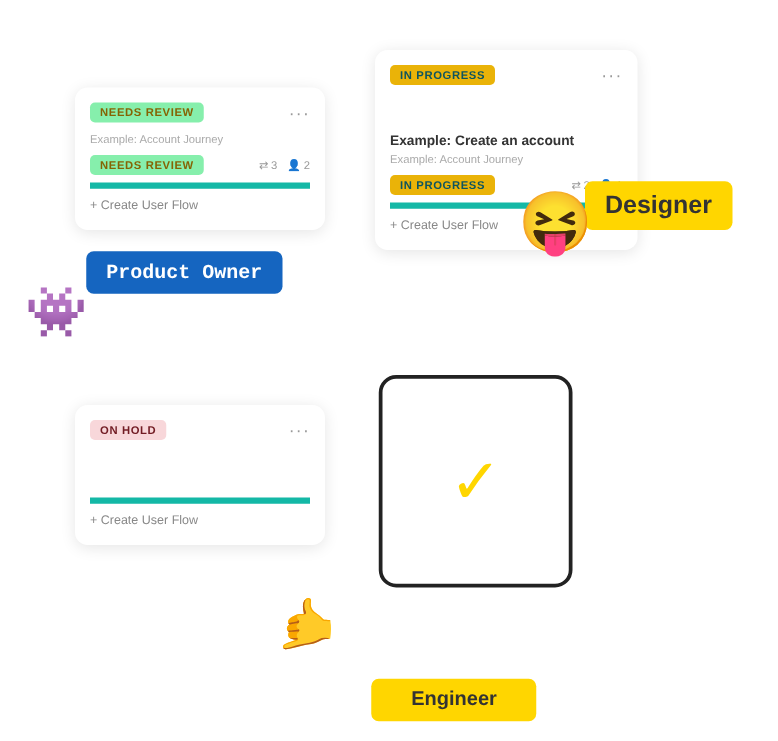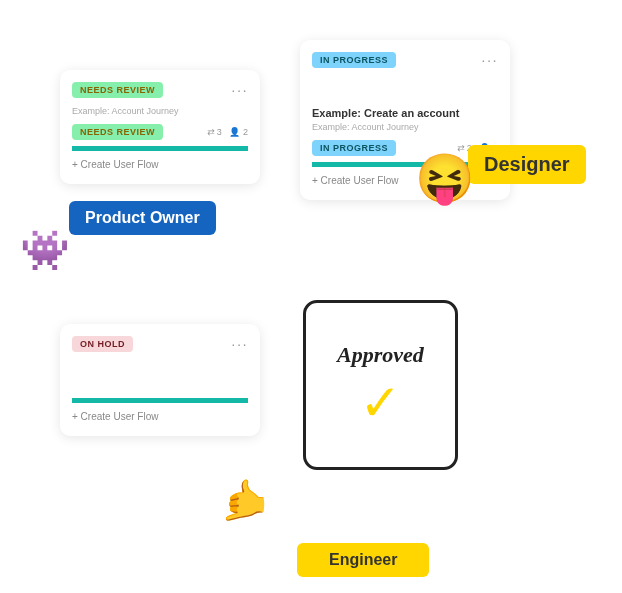--- a/index.html
+++ b/index.html
@@ -55,21 +55,21 @@
       font-size: 9px;
       font-weight: 700;
       letter-spacing: 0.5px;
       text-transform: uppercase;
     }
     .badge-needs-review {
       background: #86efac;
       color: #856404;
     }
     .badge-in-progress {
-      background: #7dd3fc;
+      background: #eab308;
       color: #0C5460;
     }
     .badge-on-hold {
       background: #F8D7DA;
       color: #721C24;
     }
 
     .card-header {
       display: flex;
       justify-content: space-between;
@@ -129,20 +129,21 @@
     .label-product-owner {
       position: absolute;
       left: 69px;
       top: 201px;
       background: #1565C0;
       color: #fff;
       font-size: 16px;
       font-weight: 700;
       padding: 8px 16px;
       border-radius: 6px;
+      font-family: Liberation Mono, monospace;
     }
 
     .label-designer {
       position: absolute;
       left: 468px;
       top: 145px;
       background: #FFD600;
       color: #333;
       font-size: 20px;
       font-weight: 700;
@@ -269,21 +270,20 @@
     <div class="create-flow">+ Create User Flow</div>
   </div>
 
   <div class="label-product-owner">Product Owner</div>
 
   <div class="label-designer">Designer</div>
 
   <div class="label-engineer">Engineer</div>
 
   <div class="approved-box">
-    <div class="approved-text">Approved</div>
     <div class="checkmark">✓</div>
   </div>
 
   <div class="face-emoji">😝</div>
 
   <div class="monster-emoji">👾</div>
 
   <div class="hand-emoji">🤙</div>
 
 </div>

